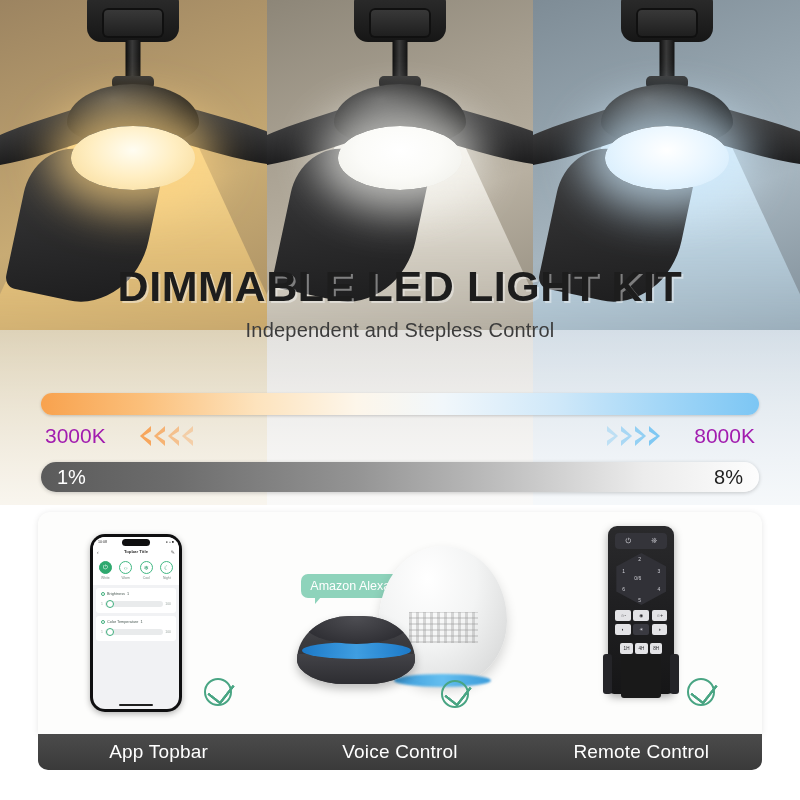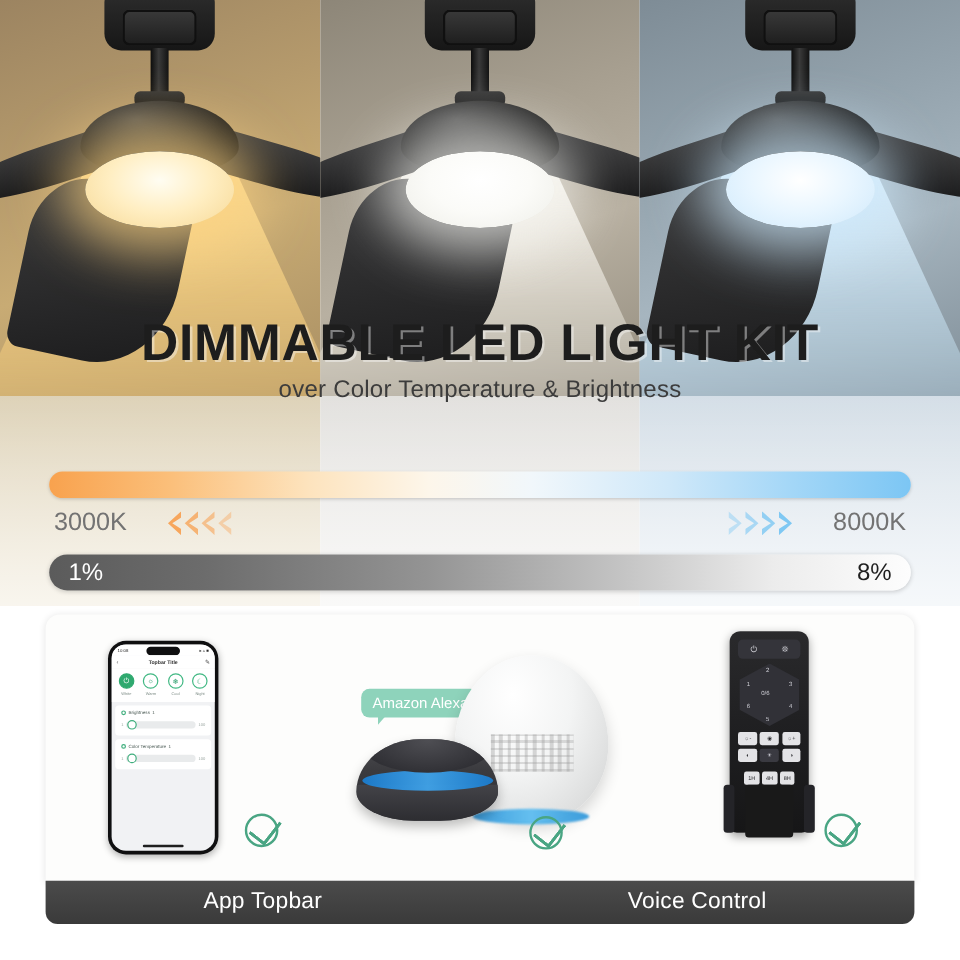--- a/index.html
+++ b/index.html
@@ -72,21 +72,21 @@
   .whitefade { position:absolute; left:0; top:330px; width:800px; height:175px;
                background:linear-gradient(180deg,rgba(255,255,255,.30),rgba(255,255,255,.72)); }
 
   
   .tempbar {
     position:absolute; left:41px; top:393px; width:718px; height:22px; border-radius:11px;
     background:linear-gradient(90deg,#f8a24e 0%,#fbbf7a 14%,#fde3bd 30%,#fdf6ea 44%,#f1f7fb 56%,#cfe8f9 72%,#a4d7f7 86%,#7cc6f4 100%);
     box-shadow:0 1px 3px rgba(0,0,0,.18);
   }
   .templabels { position:absolute; left:41px; top:424px; width:718px; height:26px; }
-  .tl { position:absolute; font-size:21px; color:#737373; top:0; }
+  .tl { position:absolute; font-size:21px; color:#a21caf; top:0; }
   .tl.left { left:4px; }
   .tl.right{ right:4px; }
   .chev { position:absolute; top:2px; display:flex; gap:2px; }
   .chev.leftset  { left:98px; }
   .chev.rightset { right:98px; }
   .chev span { display:block; width:12px; height:20px; }
   .cvL { background:#f7a65c; clip-path:polygon(100% 0,100% 26%,38% 50%,100% 74%,100% 100%,8% 50%); }
   .cvR { background:#7fc8f3; clip-path:polygon(0 0,0 26%,62% 50%,0 74%,0 100%,92% 50%); }
 
   
@@ -244,21 +244,21 @@
 
   <div class="lowerbg">
     <i class="l1"></i>
       <i class="l2"></i>
       <i class="l3"></i>
   </div>
   <div class="whitefade"></div>
 
   <div class="titlewrap">
     <div class="headline">DIMMABLE LED LIGHT KIT</div>
-    <div class="subline2">over Color Temperature &amp; Brightness</div>
+    <div class="subline">Independent and Stepless Control</div>
   </div>
 
   <div class="tempbar"></div>
   <div class="templabels">
     <div class="tl left">3000K</div>
     <div class="chev leftset">
       <span class="cvL" style="opacity:1"></span>
       <span class="cvL" style="opacity:.82"></span>
       <span class="cvL" style="opacity:.62"></span>
       <span class="cvL" style="opacity:.42"></span>
@@ -404,15 +404,16 @@
       <div class="check chk-remote">
         <div class="cring"></div>
           <div class="ctick"></div>
       </div>
     </div>
   </div>
 
   <div class="footer">
     <div class="fcell">App Topbar</div>
     <div class="fcell">Voice Control</div>
+    <div class="fcell">Remote Control</div>
   </div>
 
 </div>
 
 </body></html>

